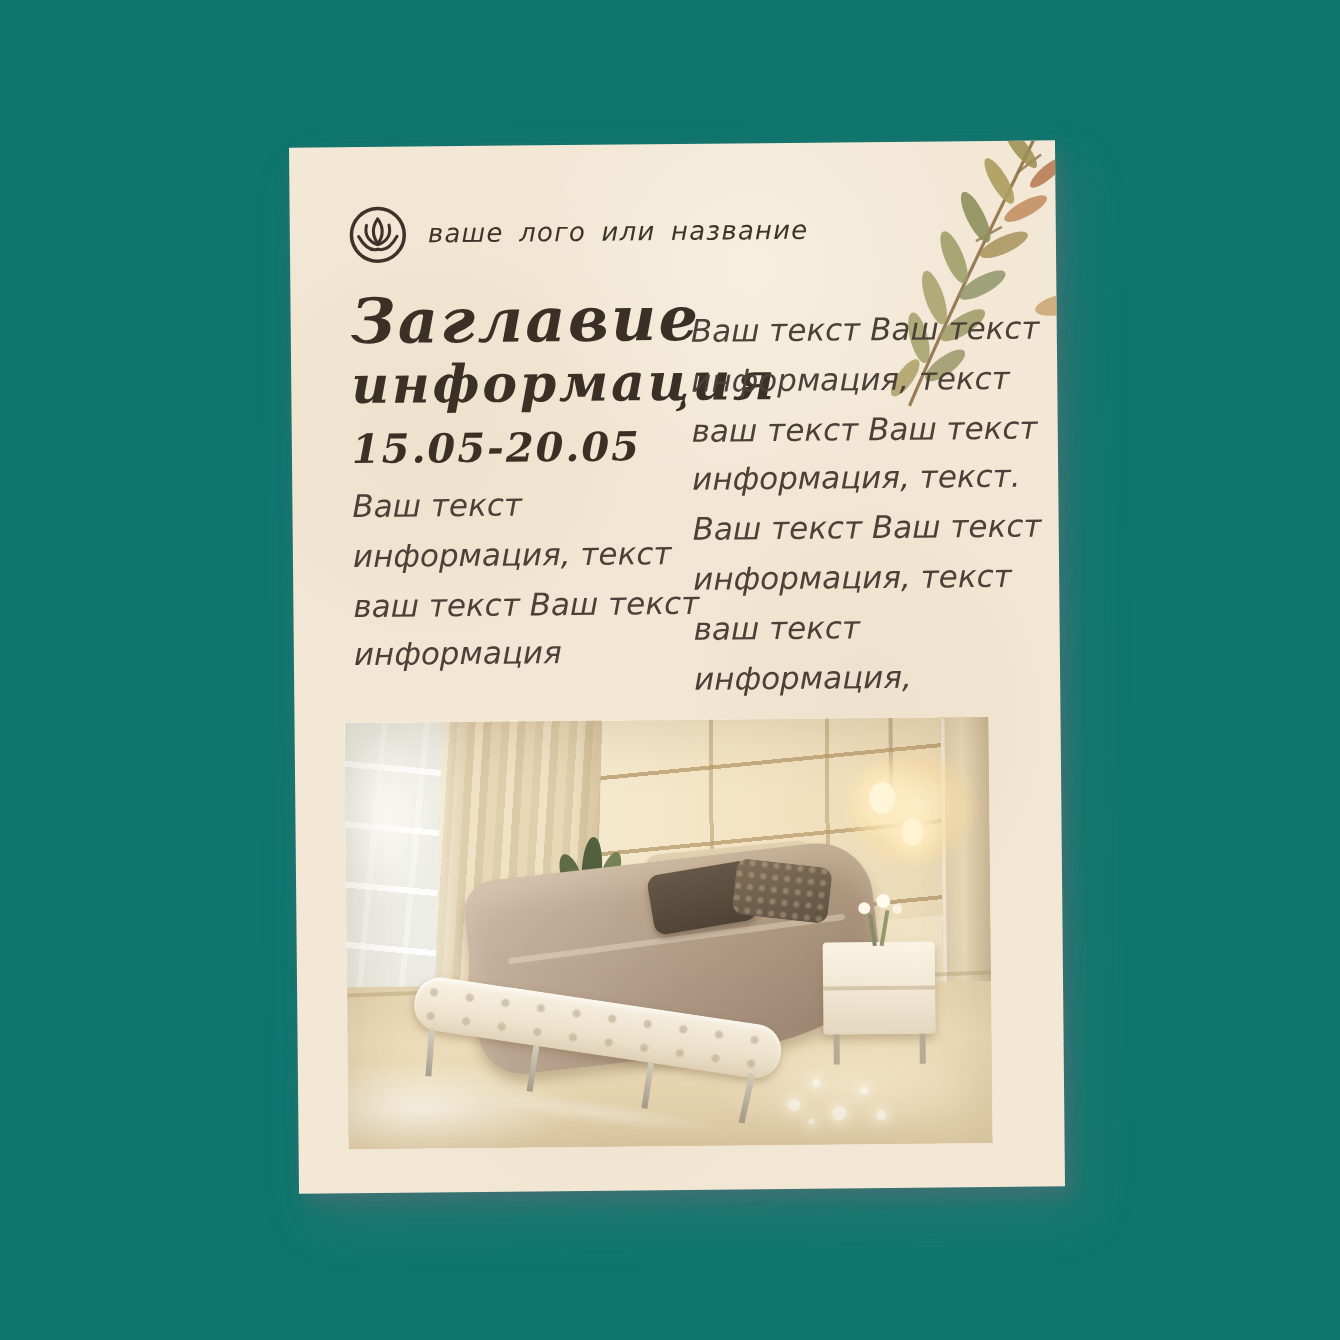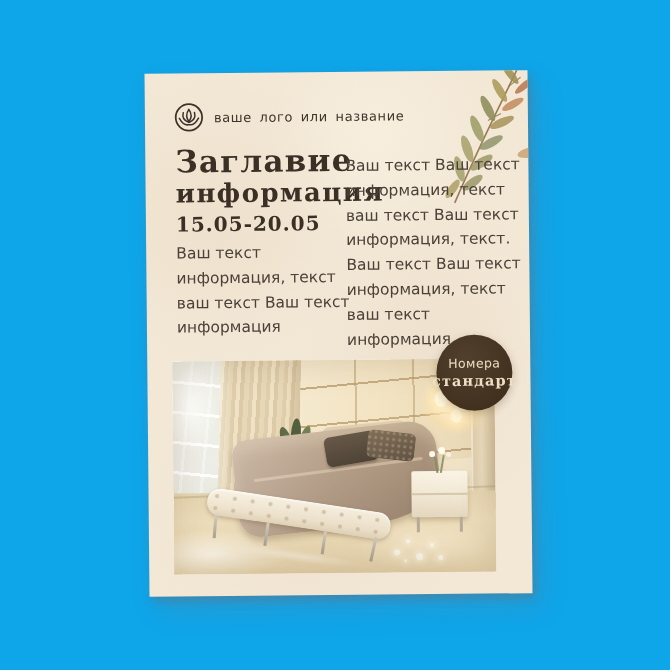--- a/index.html
+++ b/index.html
@@ -1,18 +1,18 @@
 <!DOCTYPE html>
 <html><head>
 <meta charset="utf-8">
 <style>
   html,body{margin:0;padding:0;}
   body{width:670px;height:670px;background:#ffffff;overflow:hidden;
        font-family:"DejaVu Sans",sans-serif;}
-  .stage{position:relative;width:670px;height:670px;background:#0ea5e9;}
+  .stage{position:relative;width:670px;height:670px;background:#0f766e;font-style:italic;}
 
   
   .flyer{position:absolute;left:147px;top:72px;width:383px;height:523px;
     background:#f3e8d6;overflow:hidden;transform:rotate(-0.55deg);
     box-shadow:3px 5px 9px rgba(105,105,115,.38), 9px 14px 26px rgba(125,125,135,.22);}
   .flyer::before{content:"";position:absolute;inset:0;pointer-events:none;
     background:
       radial-gradient(55% 40% at 18% 28%, rgba(214,196,166,.18), transparent 70%),
       radial-gradient(50% 45% at 75% 55%, rgba(208,188,156,.14), transparent 70%),
       radial-gradient(60% 40% at 40% 86%, rgba(214,196,166,.13), transparent 70%),
@@ -266,19 +266,15 @@
         <div class="sp sp1"></div>
           <div class="sp sp2"></div>
           <div class="sp sp3"></div>
         <div class="sp sp4"></div>
           <div class="sp sp5"></div>
           <div class="sp sp6"></div>
       </div>
       <div class="photo-tint"></div>
     </div>
 
-    <div class="badge">
-      <span class="badge-l1">Номера</span>
-      <span class="badge-l2">стандарт</span>
-    </div>
 
   </div>
 </div>
 
 </body></html>

